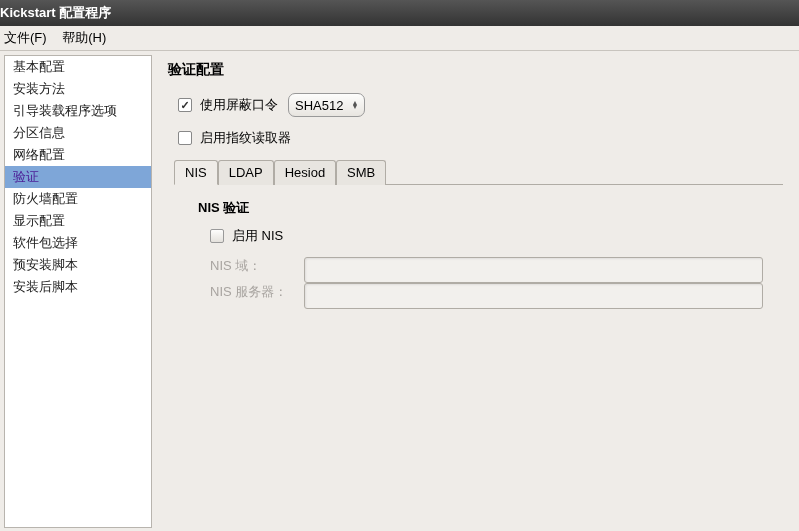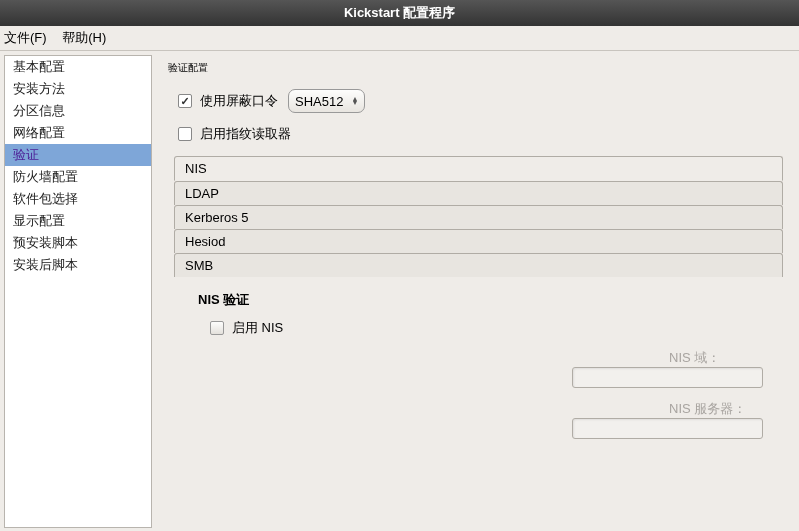--- a/index.html
+++ b/index.html
@@ -1,47 +1,47 @@
 <!DOCTYPE html>
 <html><head>
 <meta charset="utf-8">
 <style>
   * { box-sizing: border-box; margin: 0; padding: 0; }
   body { font-family: sans-serif; font-size: 13px; background: #efece8; width: 799px; height: 531px; overflow: hidden; }
   
-  .titlebar { background: linear-gradient(#555,#333); color: #fff; font-weight: bold; text-align: center; padding: 4px 0; font-size: 13px; }
+  .titlebar { background: linear-gradient(#555,#333); color: #fff; font-weight: bold; text-align: left; padding: 4px 0; font-size: 13px; }
   
   .menubar { background: #efece8; border-bottom: 1px solid #c8c4be; padding: 3px 4px; font-size: 13px; }
   .menubar span { margin-right: 12px; cursor: pointer; }
   
   .main { display: flex; height: calc(100% - 50px); }
   
   .sidebar { width: 148px; background: #fff; border: 1px solid #b8b4ae; margin: 4px 0 4px 4px; overflow-y: auto; }
   .sidebar-item { padding: 2px 8px; cursor: pointer; font-size: 13px; line-height: 18px; color: #222; }
   .sidebar-item.selected { background: #7ea6d8; color: #4c1d95; }
   
   .content { flex: 1; padding: 10px 16px; }
-  .section-title { font-weight: normal; font-size: 10px; margin-bottom: 14px; }
+  .section-title { font-weight: bold; font-size: 14px; margin-bottom: 14px; }
   
   .row { display: flex; align-items: center; margin-bottom: 12px; margin-left: 10px; }
   .checkbox { width: 14px; height: 14px; border: 1px solid #888; border-radius: 2px; background: #fff; margin-right: 8px; display: inline-flex; align-items: center; justify-content: center; font-size: 11px; line-height: 1; cursor: pointer; }
   .checkbox.checked::after { content: "✓"; color: #333; font-weight: bold; }
   .checkbox.disabled { border-color: #bbb; background: #f4f2ef; cursor: default; }
   
   .select { border: 1px solid #999; border-radius: 7px; background: linear-gradient(#fdfdfc,#e8e5e0); padding: 2px 6px; margin-left: 10px; display: inline-flex; align-items: center; cursor: pointer; font-size: 13px; height: 24px; }
   .select .caret { margin-left: 8px; display: inline-flex; flex-direction: column; line-height: 4px; font-size: 7px; color: #555; }
   
-  .tabs { display: flex; border-bottom: 1px solid #b0aca5; margin-left: 6px; margin-top: 4px; flex-direction: column; }
+  .tabs { display: flex; border-bottom: 1px solid #b0aca5; margin-left: 6px; margin-top: 4px; }
   .tab { padding: 4px 10px; border: 1px solid #b0aca5; border-bottom: none; background: #e8e5e0; margin-right: 0px; cursor: pointer; font-size: 13px; position: relative; top: 1px; border-radius: 3px 3px 0 0; }
   .tab.active { background: #efece8; border-bottom: 1px solid #efece8; font-weight: normal; z-index: 2; }
   
   .tab-content { padding: 14px 20px; margin-left: 6px; }
   .subsection-title { font-weight: bold; font-size: 13px; margin-bottom: 10px; margin-left: 4px; }
   
-  .form-row { display: flex; align-items: flex-end; margin-bottom: 12px; margin-left: 4px; flex-direction: column; }
+  .form-row { display: flex; align-items: flex-start; margin-bottom: 0; margin-left: 4px; }
   .form-label { width: 90px; text-align: left; color: #333; font-size: 13px; margin-right: 4px; }
   .form-label.disabled { color: #a8a4a0; }
   .form-input { flex: 1; border: 1px solid #b0aca5; border-radius: 3px; height: 26px; background: #fff; padding: 2px 6px; box-shadow: inset 1px 1px 2px rgba(0,0,0,0.08); }
   .form-input.disabled { background: #f2f0ed; color: #aaa; }
   
   .nis-checkbox { width: 14px; height: 14px; border: 1px solid #999; border-radius: 2px; background: linear-gradient(#fdfdfc,#e4e1dc); margin-right: 8px; display: inline-block; cursor: pointer; }
   .indent { margin-left: 16px; }
 </style>
 </head>
 <body>
@@ -52,26 +52,27 @@
 
 <div class="menubar">
   <span>文件(F)</span>
   <span>帮助(H)</span>
 </div>
 
 <div class="main">
   <div class="sidebar">
     <div class="sidebar-item">基本配置</div>
     <div class="sidebar-item">安装方法</div>
+    <div class="sidebar-item">引导装载程序选项</div>
     <div class="sidebar-item">分区信息</div>
     <div class="sidebar-item">网络配置</div>
     <div class="sidebar-item selected">验证</div>
     <div class="sidebar-item">防火墙配置</div>
+    <div class="sidebar-item">显示配置</div>
     <div class="sidebar-item">软件包选择</div>
-    <div class="sidebar-item">显示配置</div>
     <div class="sidebar-item">预安装脚本</div>
     <div class="sidebar-item">安装后脚本</div>
   </div>
 
   <div class="content">
     <div class="section-title">验证配置</div>
 
     <div class="row">
       <span class="checkbox checked"></span>
       <span>使用屏蔽口令</span>
@@ -82,21 +83,20 @@
     </div>
 
     <div class="row">
       <span class="checkbox"></span>
       <span>启用指纹读取器</span>
     </div>
 
     <div class="tabs">
       <div class="tab active">NIS</div>
       <div class="tab">LDAP</div>
-      <div class="tab">Kerberos 5</div>
       <div class="tab">Hesiod</div>
       <div class="tab">SMB</div>
     </div>
 
     <div class="tab-content">
       <div class="subsection-title">NIS 验证</div>
 
       <div class="row indent">
         <span class="nis-checkbox"></span>
         <span>启用 NIS</span>

